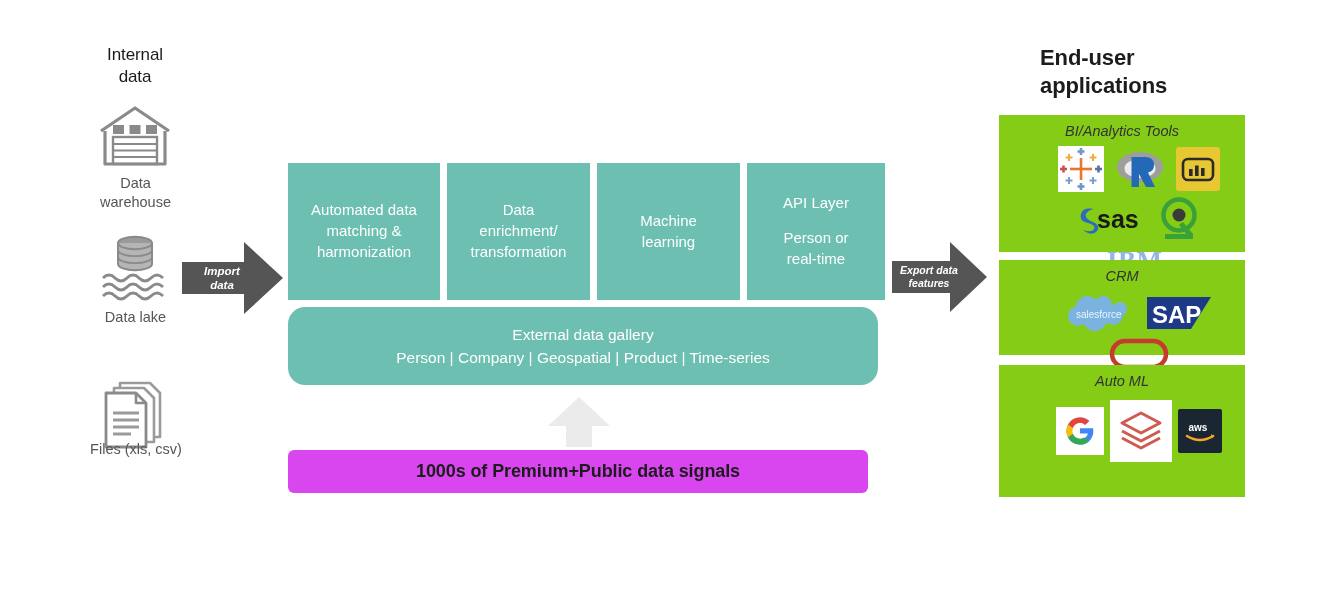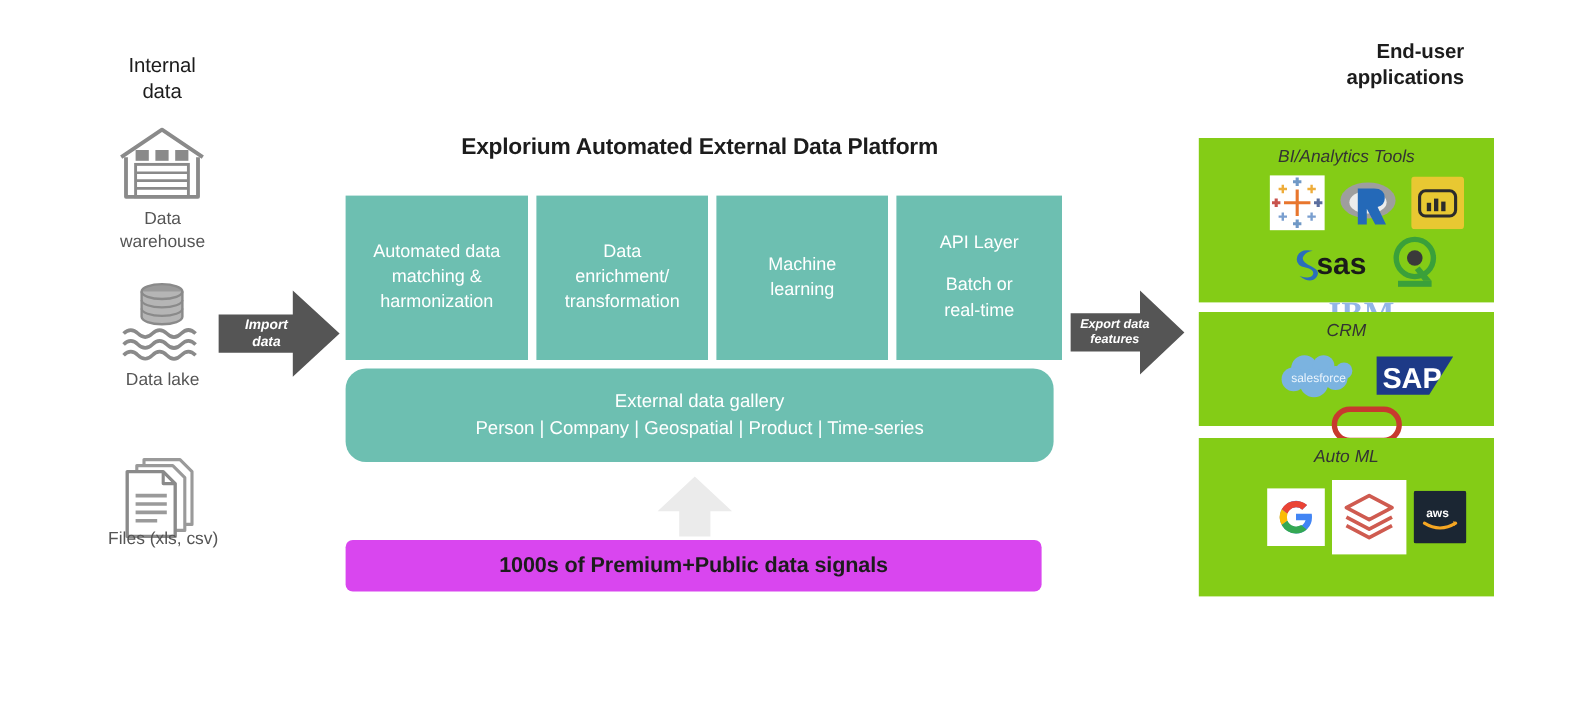--- a/index.html
+++ b/index.html
@@ -141,23 +141,23 @@
     left: 892px; top: 240px; width: 96px; height: 74px;
   }
   #export-arrow .arrow-text {
     width: 70px; height: 74px;
     font-size: 10.5px;
     padding-left: 4px;
   }
 
   
   #enduser-heading {
-    left: 1040px; top: 32px; width: 180px;
-    text-align: right;
-    font-size: 17px;
+    left: 1040px; top: 44px; width: 180px;
+    text-align: left;
+    font-size: 22px;
     font-weight: bold;
     line-height: 1.28;
     color: #1c1c1c;
     letter-spacing: -0.1px;
   }
   .app-panel {
     position: absolute;
     left: 999px;
     width: 246px;
     background: #84cc16;
@@ -252,21 +252,20 @@
   <div class="abs" id="import-arrow">
     <svg width="102" height="76" viewBox="0 0 102 76" style="position:absolute;left:0;top:0;">
       <path d="M0 22 L62 22 L62 2 L101 38 L62 74 L62 54 L0 54 Z" fill="#555555"></path>
     </svg>
     <div class="arrow-text">
       <span>Import</span>
       <span>data</span>
     </div>
   </div>
 
-  <div class="abs" id="platform-title">Explorium Automated External Data Platform</div>
 
   <div class="abs" id="platform-block">
 
     <div id="capability-row">
 
       <div class="cap-box c1">
         <div>
           <div>Automated data</div>
           <div>matching &amp;</div>
           <div>harmonization</div>
@@ -285,21 +284,21 @@
         <div>
           <div>Machine</div>
           <div>learning</div>
         </div>
       </div>
 
       <div class="cap-box c4">
         <div>
           <div class="cap-api-top">API Layer</div>
           <div class="cap-api-spacer"></div>
-          <div>Batch or</div>
+          <div>Person or</div>
           <div>real-time</div>
         </div>
       </div>
 
     </div>
 
     <div id="gallery-band">
       <div id="gallery-title">External data gallery</div>
       <div id="gallery-subtitle">Person | Company | Geospatial | Product | Time-series</div>
     </div>

